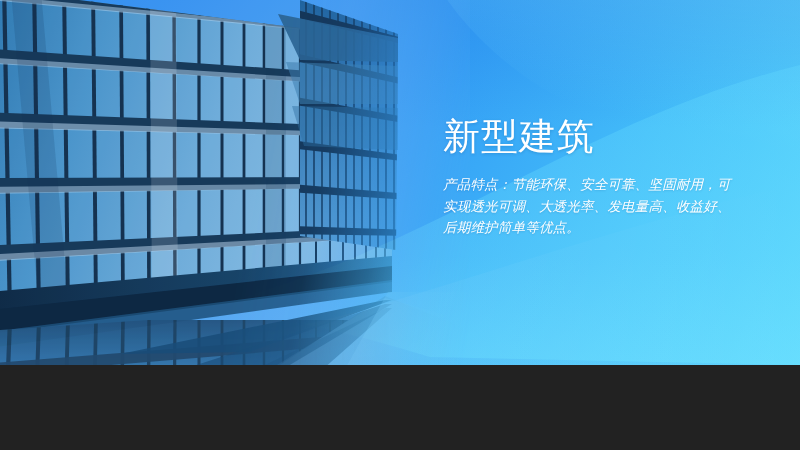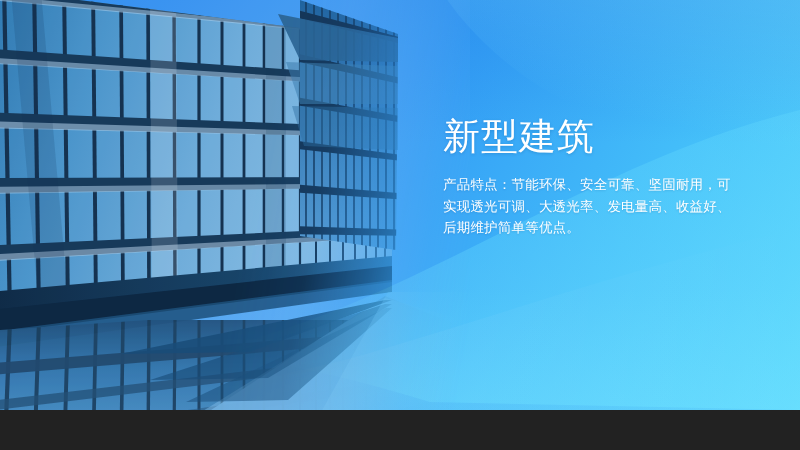--- a/index.html
+++ b/index.html
@@ -1,21 +1,21 @@
 <!DOCTYPE html>
 <html><head>
 <meta charset="utf-8">
 <title>Product Banner</title>
 <style>
   html,body{margin:0;padding:0;background:#222;}
   *{box-sizing:border-box;}
 
   #banner{
     position:relative;
-    width:800px;height:410px;
+    width:800px;height:365px;
     overflow:hidden;
     font-family:"Liberation Sans","DejaVu Sans",sans-serif;
     background:#4c1d95;
   }
 
   
   .bg-base{
     position:absolute;inset:0;
     background:linear-gradient(118deg,
       #2a86ee 0%,
@@ -78,20 +78,21 @@
     white-space:nowrap;
   }
   .desc{
     margin-top:14px;
     font-size:13.5px;
     line-height:21.5px;
     font-weight:400;
     letter-spacing:.2px;
     width:295px;
     text-shadow:0 1px 2px rgba(10,60,120,.18);
+    font-style:italic;
   }
 </style>
 </head>
 <body>
 
 <div id="banner">
 
   <div class="bg-base"></div>
   <div class="bg-vert"></div>
   <div class="wave-tr"></div>

